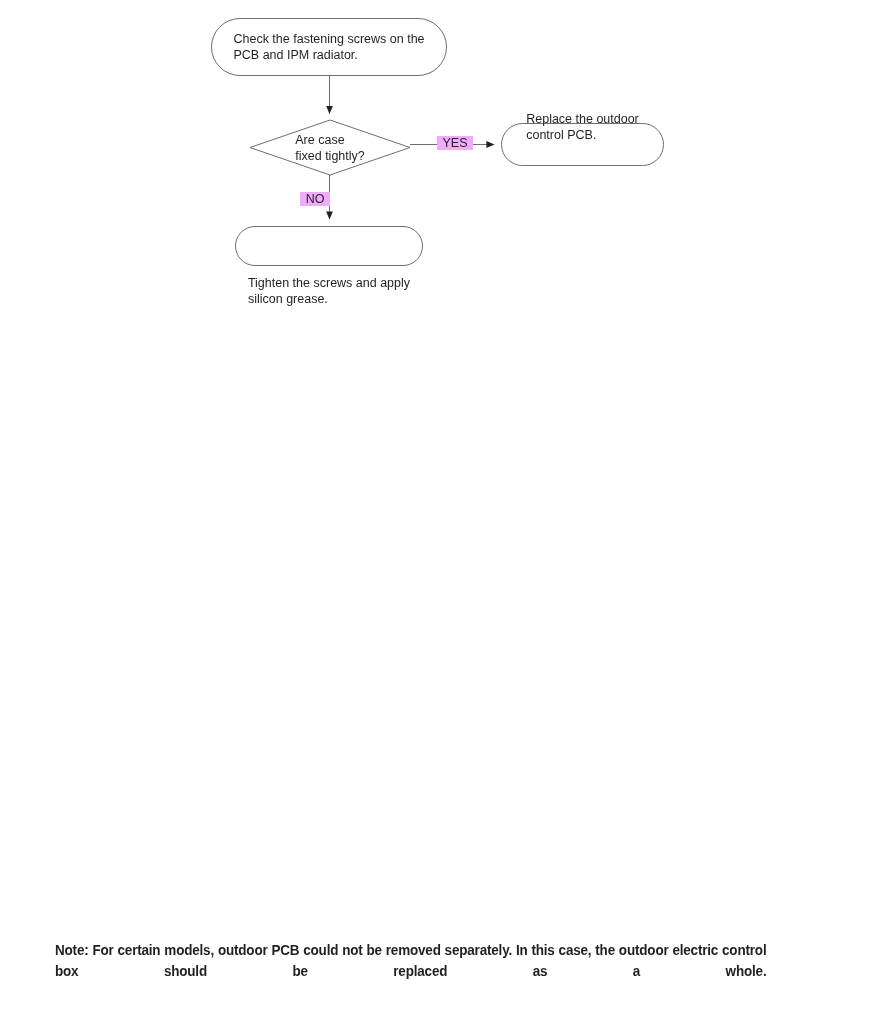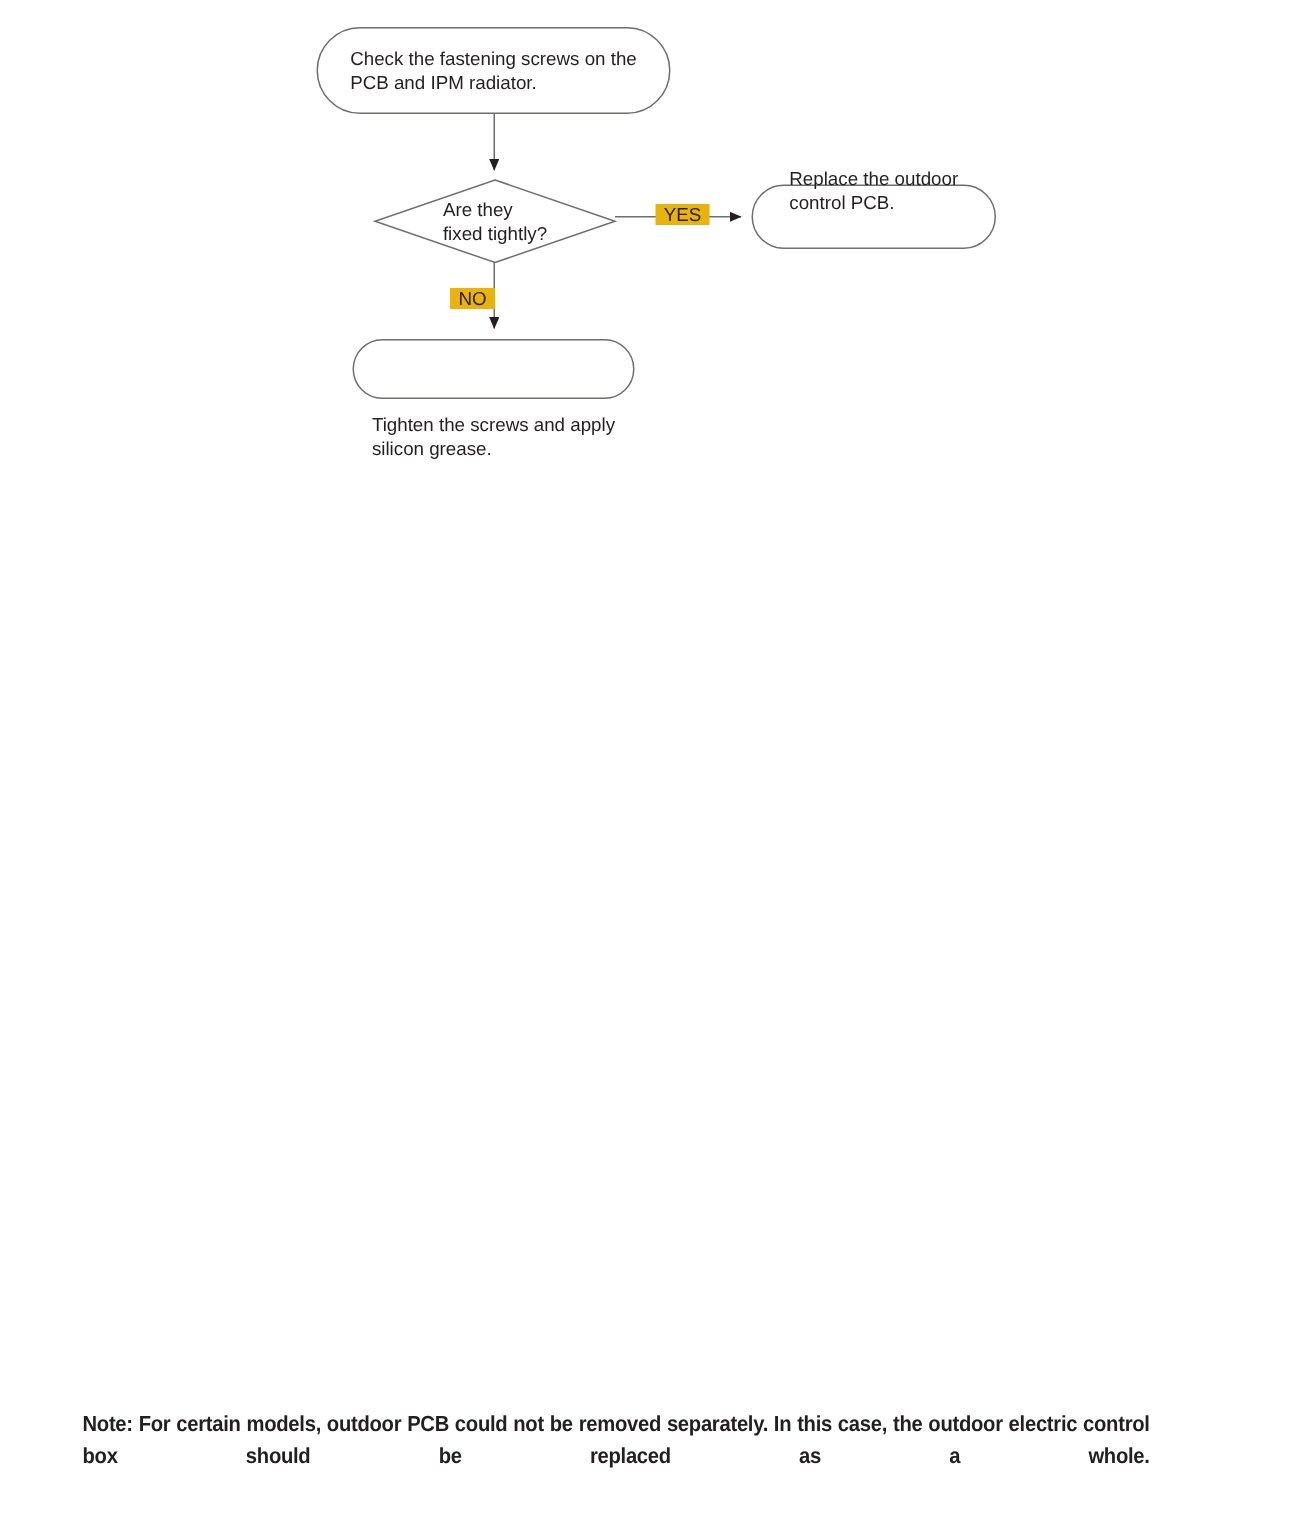--- a/index.html
+++ b/index.html
@@ -36,21 +36,21 @@
     align-items: center;
     justify-content: center;
   }
 
   .edge-label {
     position: absolute;
     font-family: "Liberation Sans", sans-serif;
     font-size: 12.5px;
     line-height: 14px;
     color: #231f20;
-    background: #eab308;
+    background: #f0abfc;
     text-align: center;
     padding: 0 2px;
   }
 
   
   #node-start-text   { left: 211px; top: 18px;  width: 236px; height: 58px; }
   #node-decision-text{ left: 250px; top: 120px; width: 160px; height: 55px; }
   #node-yes-text     { left: 501px; top: 105px; width: 163px; height: 43px; }
   #node-no-text      { left: 235px; top: 226px; width: 188px; height: 40px; margin-top: 45px; }
 
@@ -100,21 +100,21 @@
   <line x1="329.5" y1="76" x2="329.5" y2="113.5" stroke="#6d6e71" stroke-width="1" marker-end="url(#arrowhead)"></line>
 
   <line x1="410" y1="144.5" x2="494" y2="144.5" stroke="#6d6e71" stroke-width="1" marker-end="url(#arrowhead)"></line>
 
   <line x1="329.5" y1="175" x2="329.5" y2="219" stroke="#6d6e71" stroke-width="1" marker-end="url(#arrowhead)"></line>
 </svg>
 
 <div class="node-text" id="node-start-text">Check the fastening screws on the
 PCB and IPM radiator.</div>
 
-<div class="node-text" id="node-decision-text">Are they
+<div class="node-text" id="node-decision-text">Are case
 fixed tightly?</div>
 
 <div class="node-text" id="node-yes-text">Replace the outdoor
 control PCB.</div>
 
 <div class="node-text" id="node-no-text">Tighten the screws and apply
 silicon grease.</div>
 
 <div class="edge-label" id="label-yes">YES</div>
 

